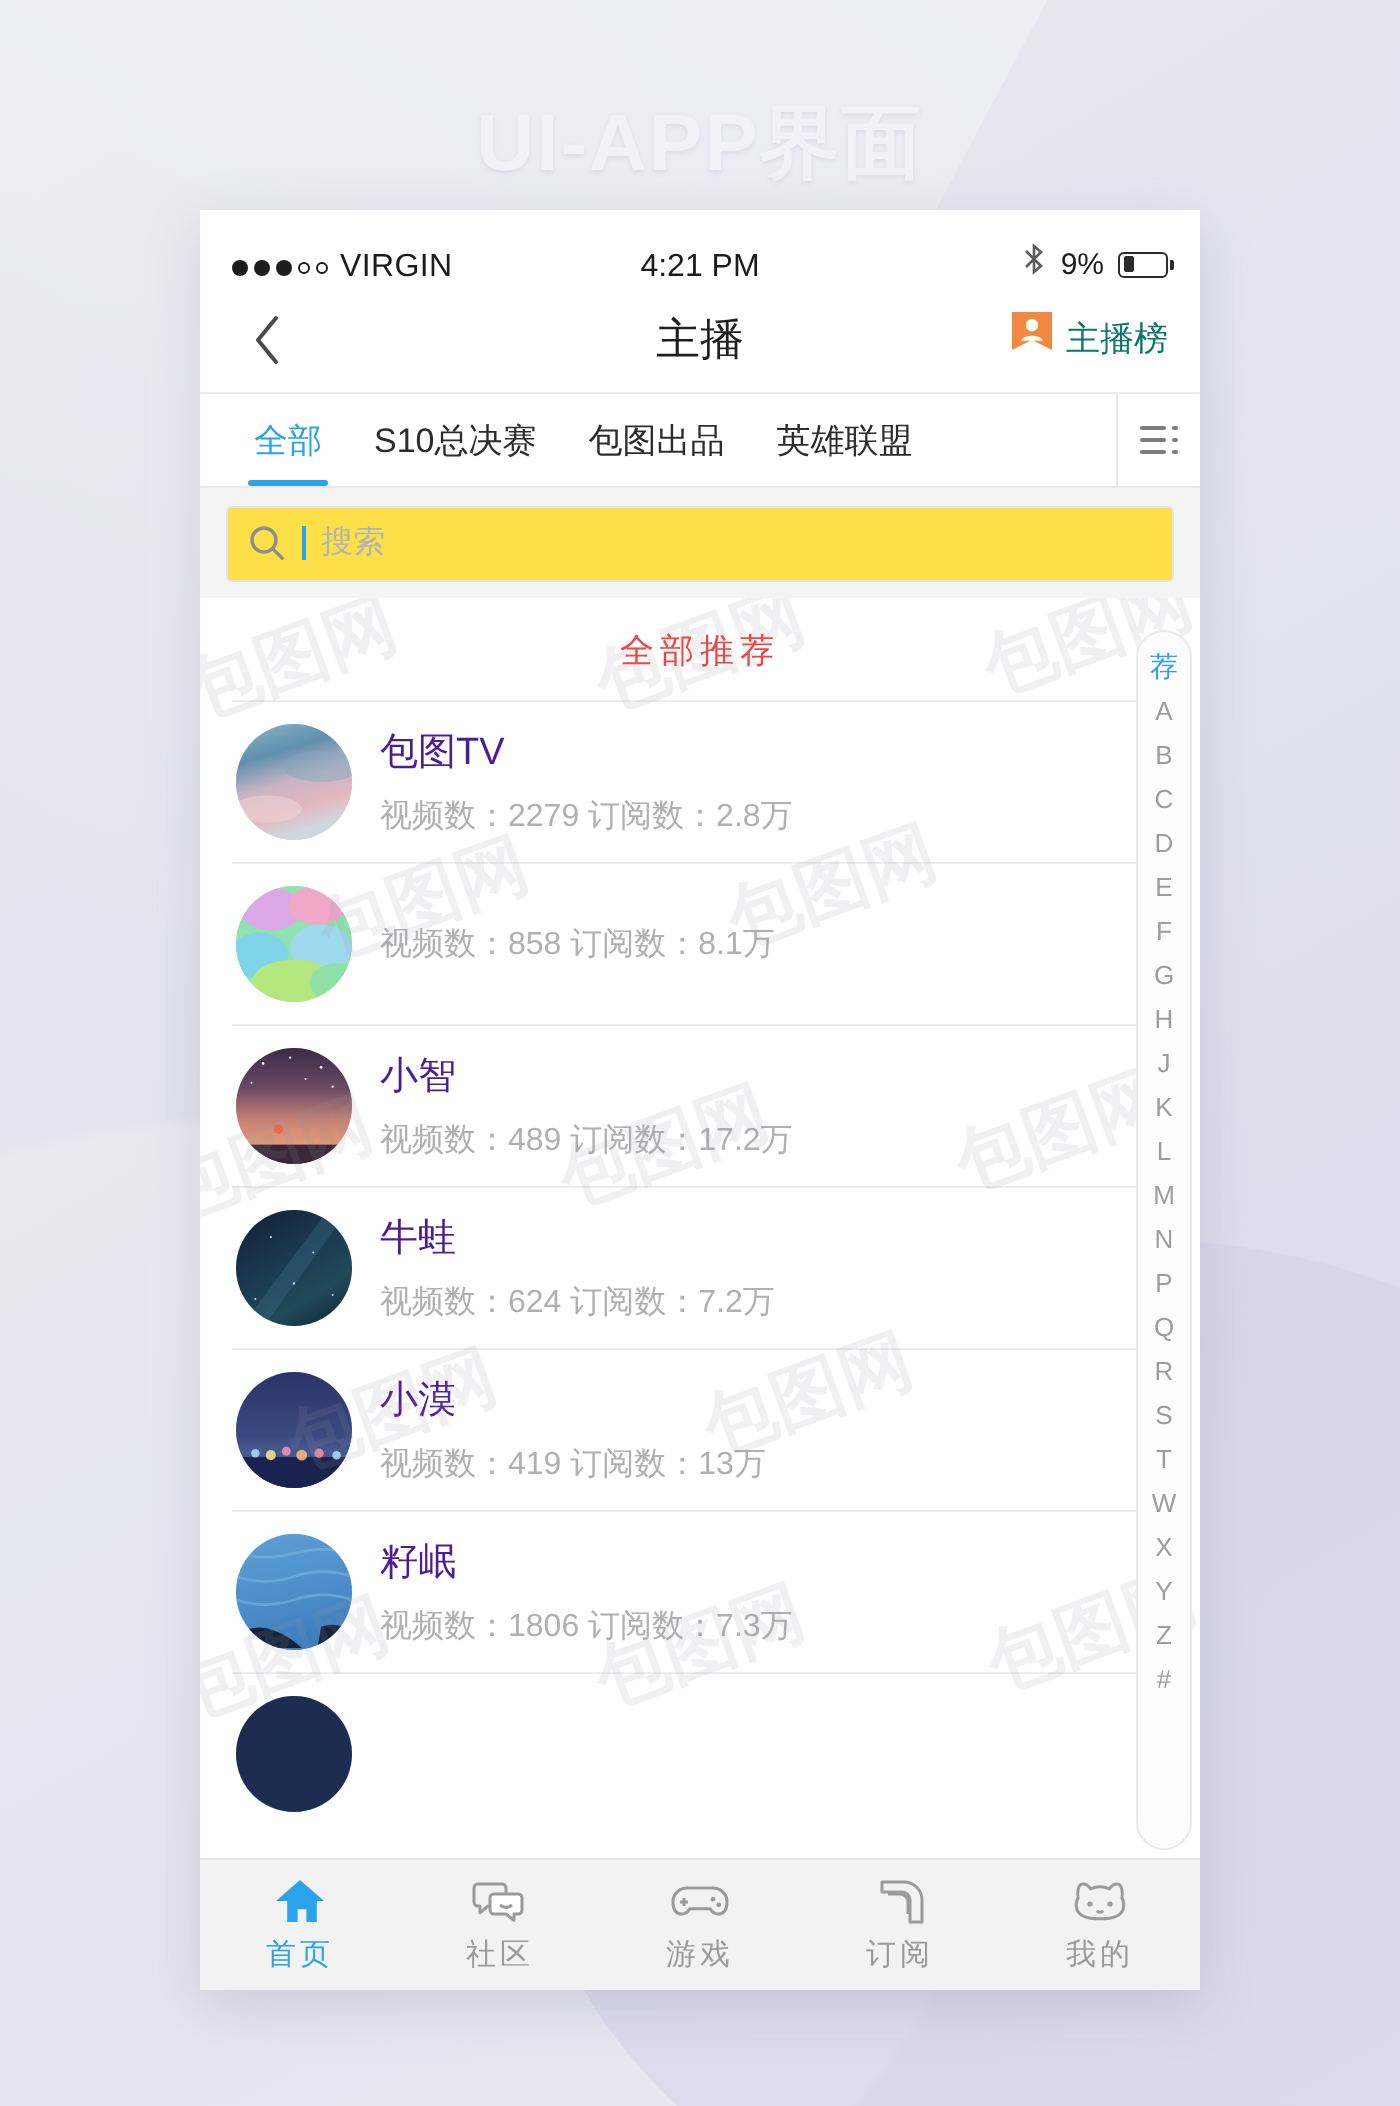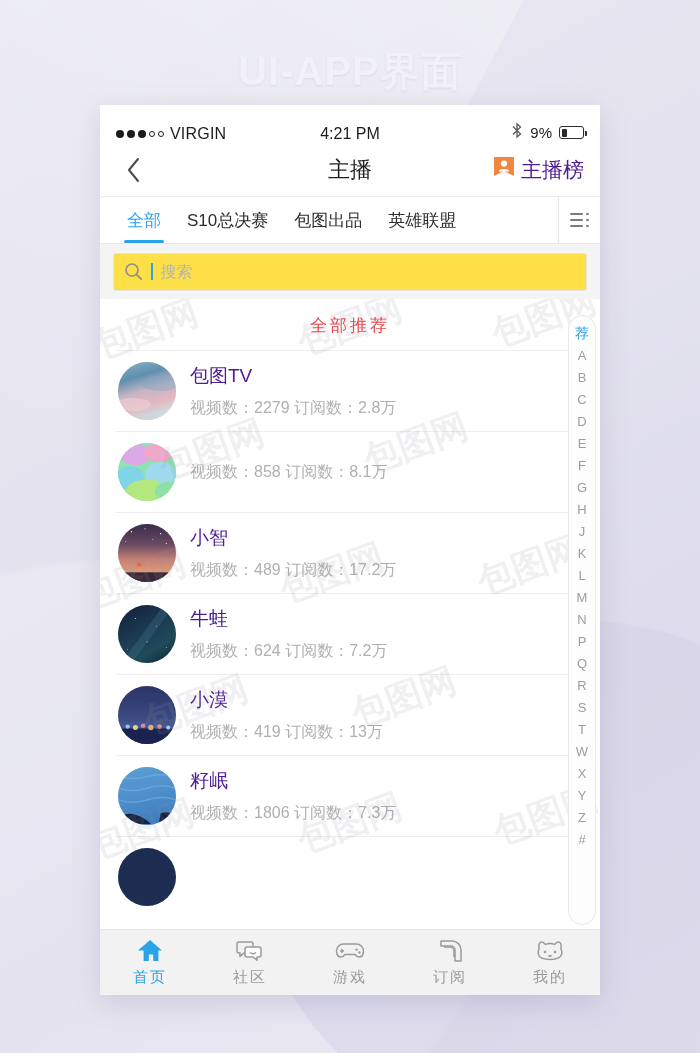--- a/index.html
+++ b/index.html
@@ -121,21 +121,21 @@
     cursor: pointer;
   }
   .nav-title {
     position: absolute; left: 0; right: 0; text-align: center;
     font-size: 22px; color: #1f1f1f; pointer-events: none;
   }
   .nav-right {
     margin-left: auto; display: flex; align-items: center; gap: 6px;
     cursor: pointer; z-index: 2;
   }
-  .nav-right .label { font-size: 21px; color: #4c1d95; }
+  .nav-right .label { font-size: 17px; color: #0f766e; }
 
   
   .tabs-row {
     flex: 0 0 47px;
     background: #fff;
     display: flex;
     align-items: stretch;
     border-bottom: 1px solid #e8e8e8;
   }
   .tabs-scroll {

